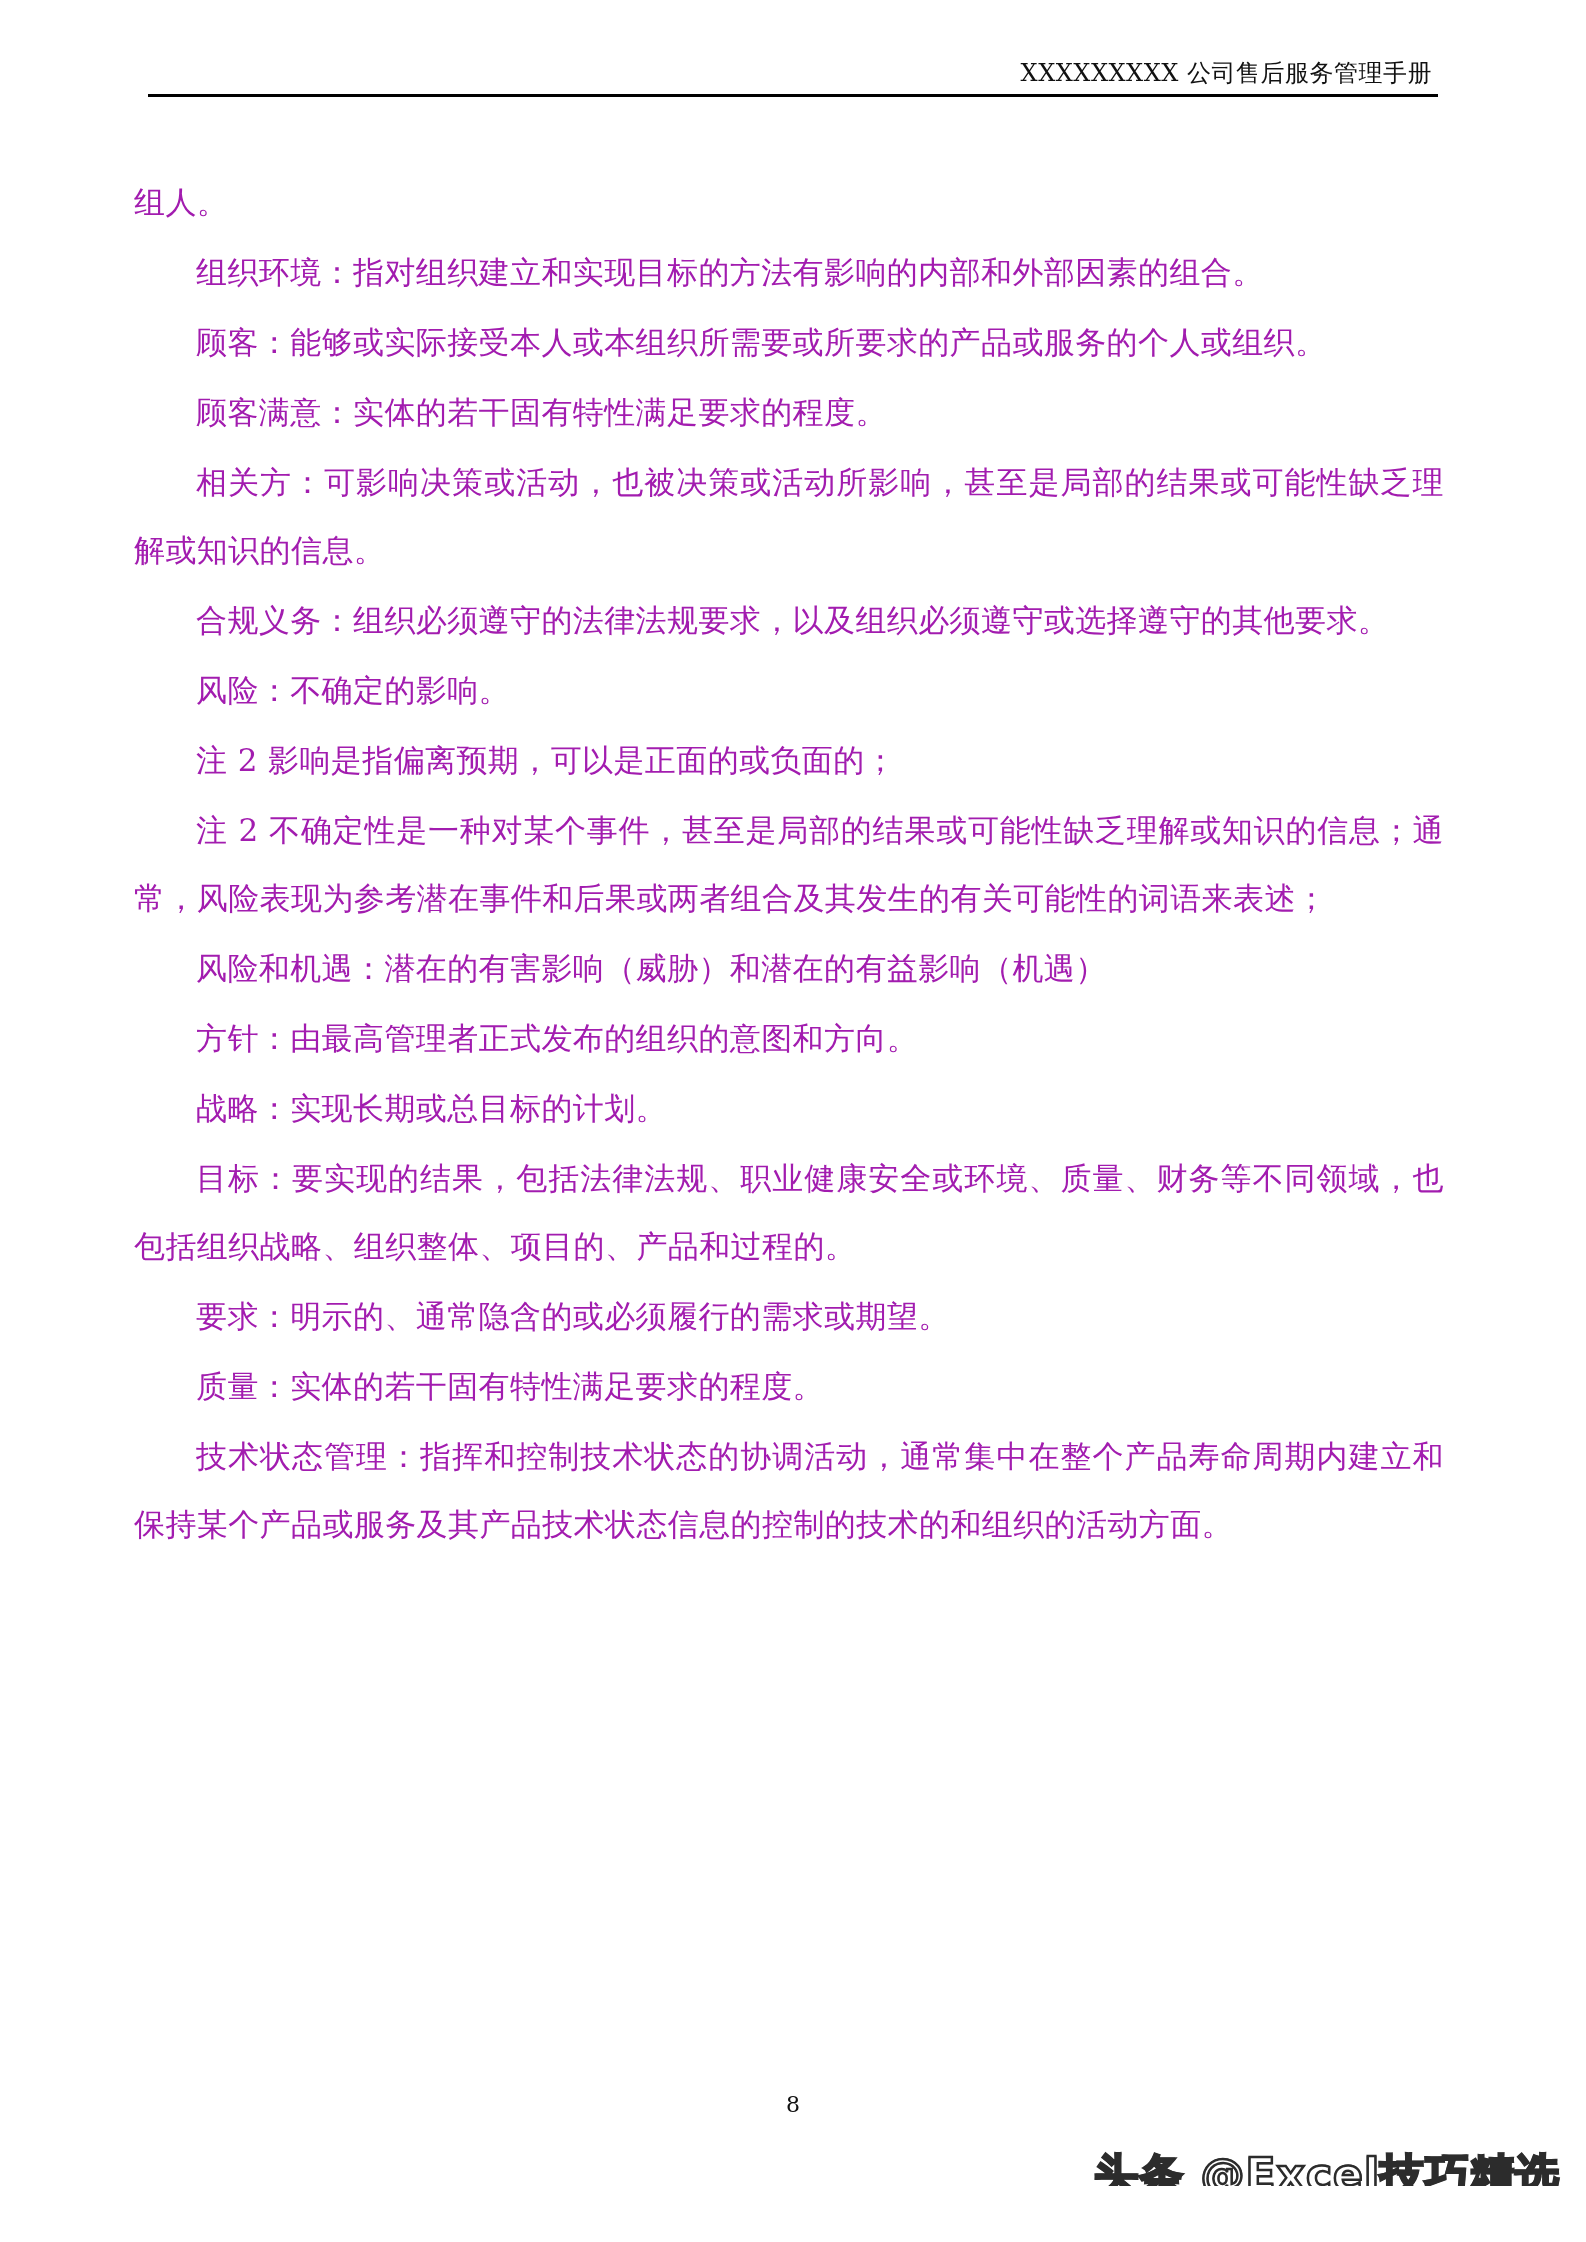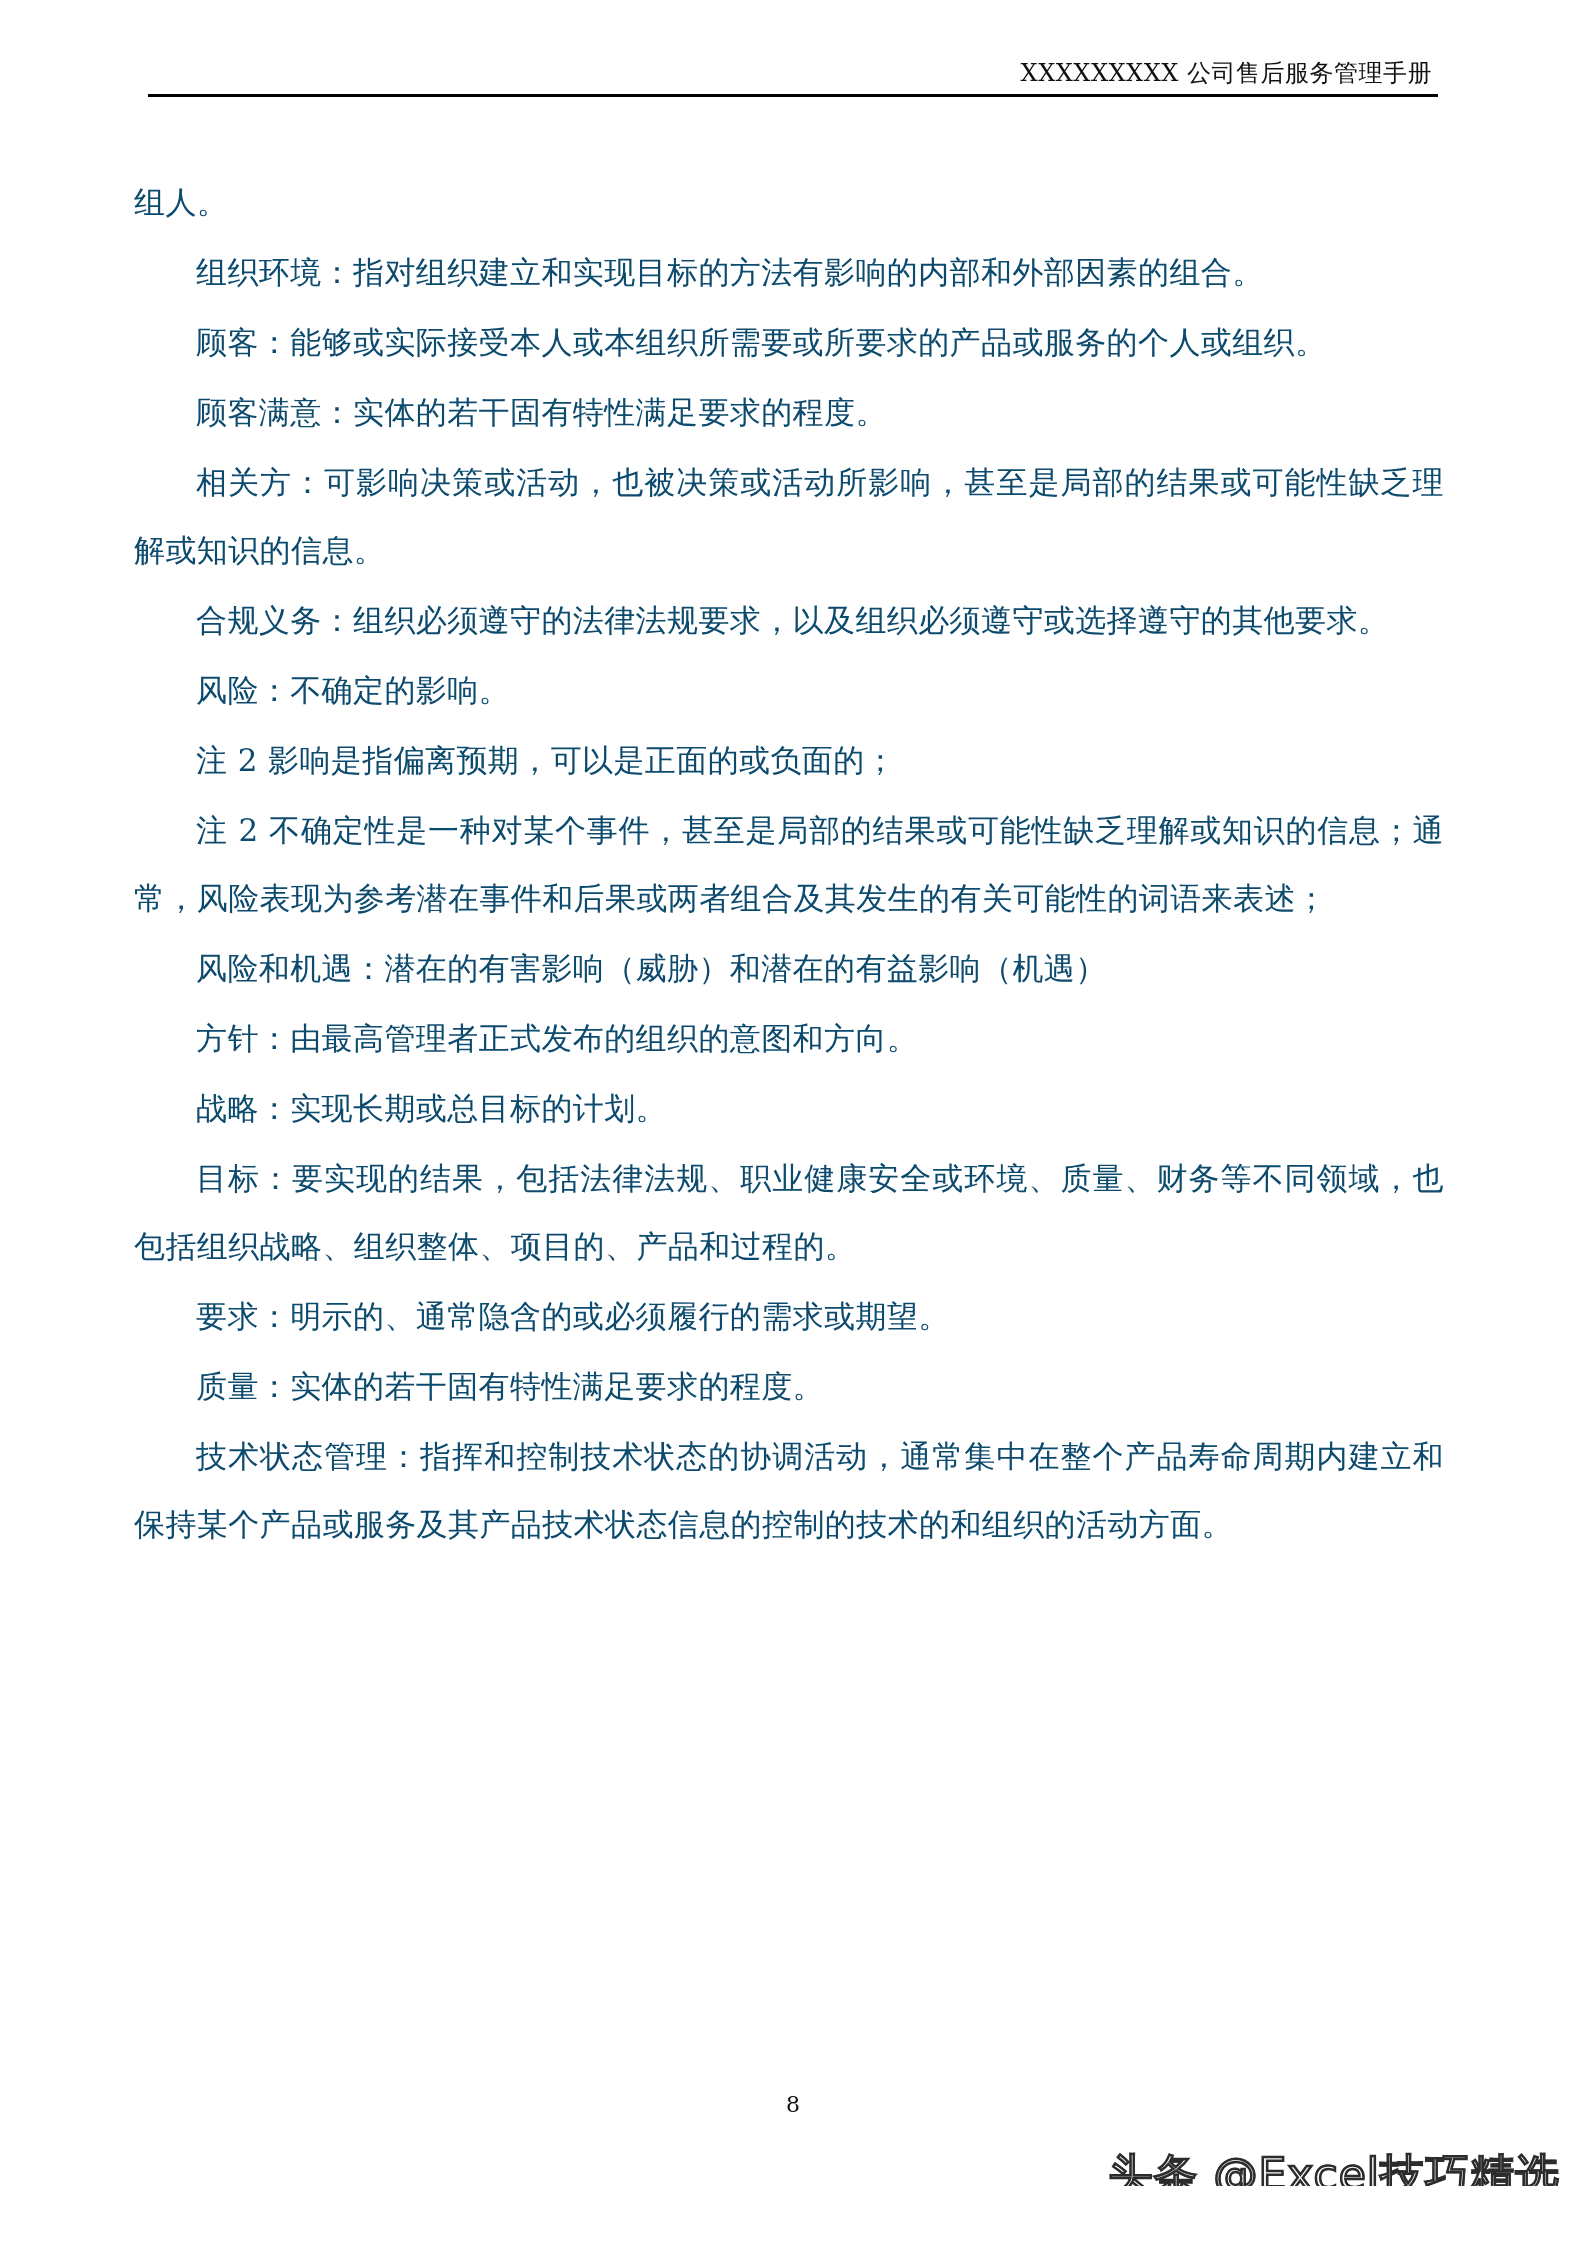--- a/index.html
+++ b/index.html
@@ -51,21 +51,21 @@
     top: 168px;
     width: 1310px;
   }
   .para {
     font-size: 31px;
     line-height: 68px;
     text-align: justify;
     text-justify: inter-ideograph;
     letter-spacing: 0.4px;
     margin: 0 0 2px 0;
-    color: #0c4a6e;
+    color: #a21caf;
     font-family: "DejaVu Serif", "Liberation Serif", serif;
     text-indent: 62px;
   }
   .para.noindent { text-indent: 0; }
 
   
   .page-number {
     position: absolute;
     left: 0;
     top: 2092px;
@@ -75,21 +75,21 @@
     font-family: "DejaVu Serif", "Liberation Serif", serif;
     color: #111111;
   }
 
   .watermark {
     position: absolute;
     right: 26px;
     top: 2146px;
     font-family: "DejaVu Sans", "Liberation Sans", sans-serif;
     font-size: 44px;
-    font-weight: 400;
+    font-weight: 700;
     letter-spacing: 1px;
     color: #ffffff;
     -webkit-text-stroke: 2.5px #1b1b1b;
     text-shadow:
       -1px 0 0 #1b1b1b,
        1px 0 0 #1b1b1b,
        0 -1px 0 #1b1b1b,
        0  1px 0 #1b1b1b;
     white-space: nowrap;
     opacity: 0.92;

